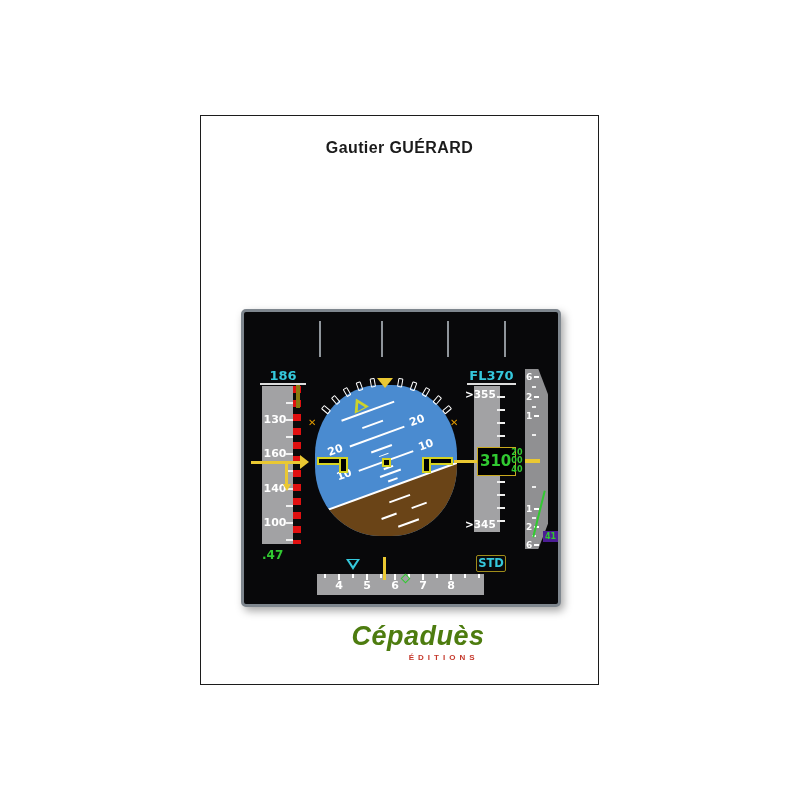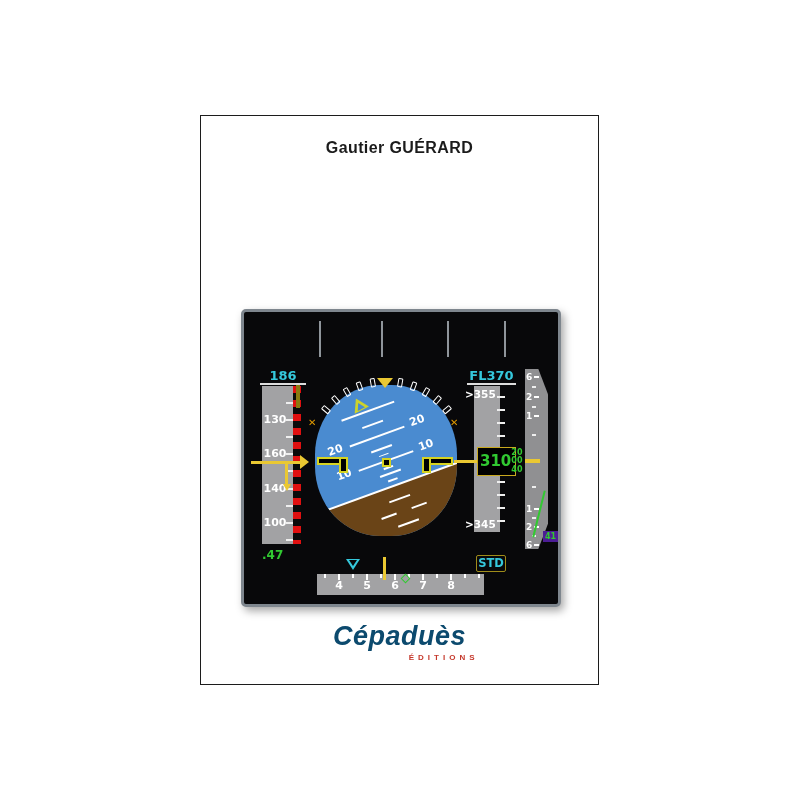--- a/index.html
+++ b/index.html
@@ -9,22 +9,22 @@
   .cover{position:absolute;left:200px;top:115px;width:399px;height:570px;
          background:#fff;border:1.5px solid #1c1c1c;box-sizing:border-box;}
   .author{position:absolute;left:0;right:0;top:23px;text-align:center;
           font-size:16px;font-weight:bold;color:#1b1b1b;letter-spacing:.4px;}
   .title{position:absolute;left:0;right:0;top:80px;margin:0;text-align:center;
          font-size:35px;font-weight:bold;color:#1e6390;letter-spacing:.2px;}
   .subtitle{position:absolute;left:0;right:0;top:126px;text-align:center;
             font-size:12.5px;color:#1e1e1e;}
   
   .logo{position:absolute;left:calc(50% - 85px);width:170px;top:505px;}
-  .logo-name{font-size:27px;font-weight:bold;font-style:italic;color:#0c4a6e;
-             text-align:center;letter-spacing:.5px;}
+  .logo-name{font-size:27px;font-weight:bold;font-style:italic;color:#4d7c0f;
+             text-align:right;letter-spacing:.5px;}
   .logo-sub{font-size:8px;font-weight:bold;color:#c5382b;text-align:right;
             letter-spacing:4px;padding-right:6px;margin-top:1px;}
   
   .pfd{position:absolute;left:40px;top:193px;width:320px;height:298px;box-sizing:border-box;
        background:#08080a;border:3px solid #7e868e;border-radius:5px;
        box-shadow:3px 4px 8px rgba(0,0,0,.35);
        font-family:"DejaVu Sans",sans-serif;}
   .pfd *{position:absolute;box-sizing:border-box;}
   .fma-div{width:1.5px;height:36px;top:9px;background:#8f959b;}
   .cyanlbl{color:#35c8dc;font-size:13px;font-weight:bold;text-align:center;}

